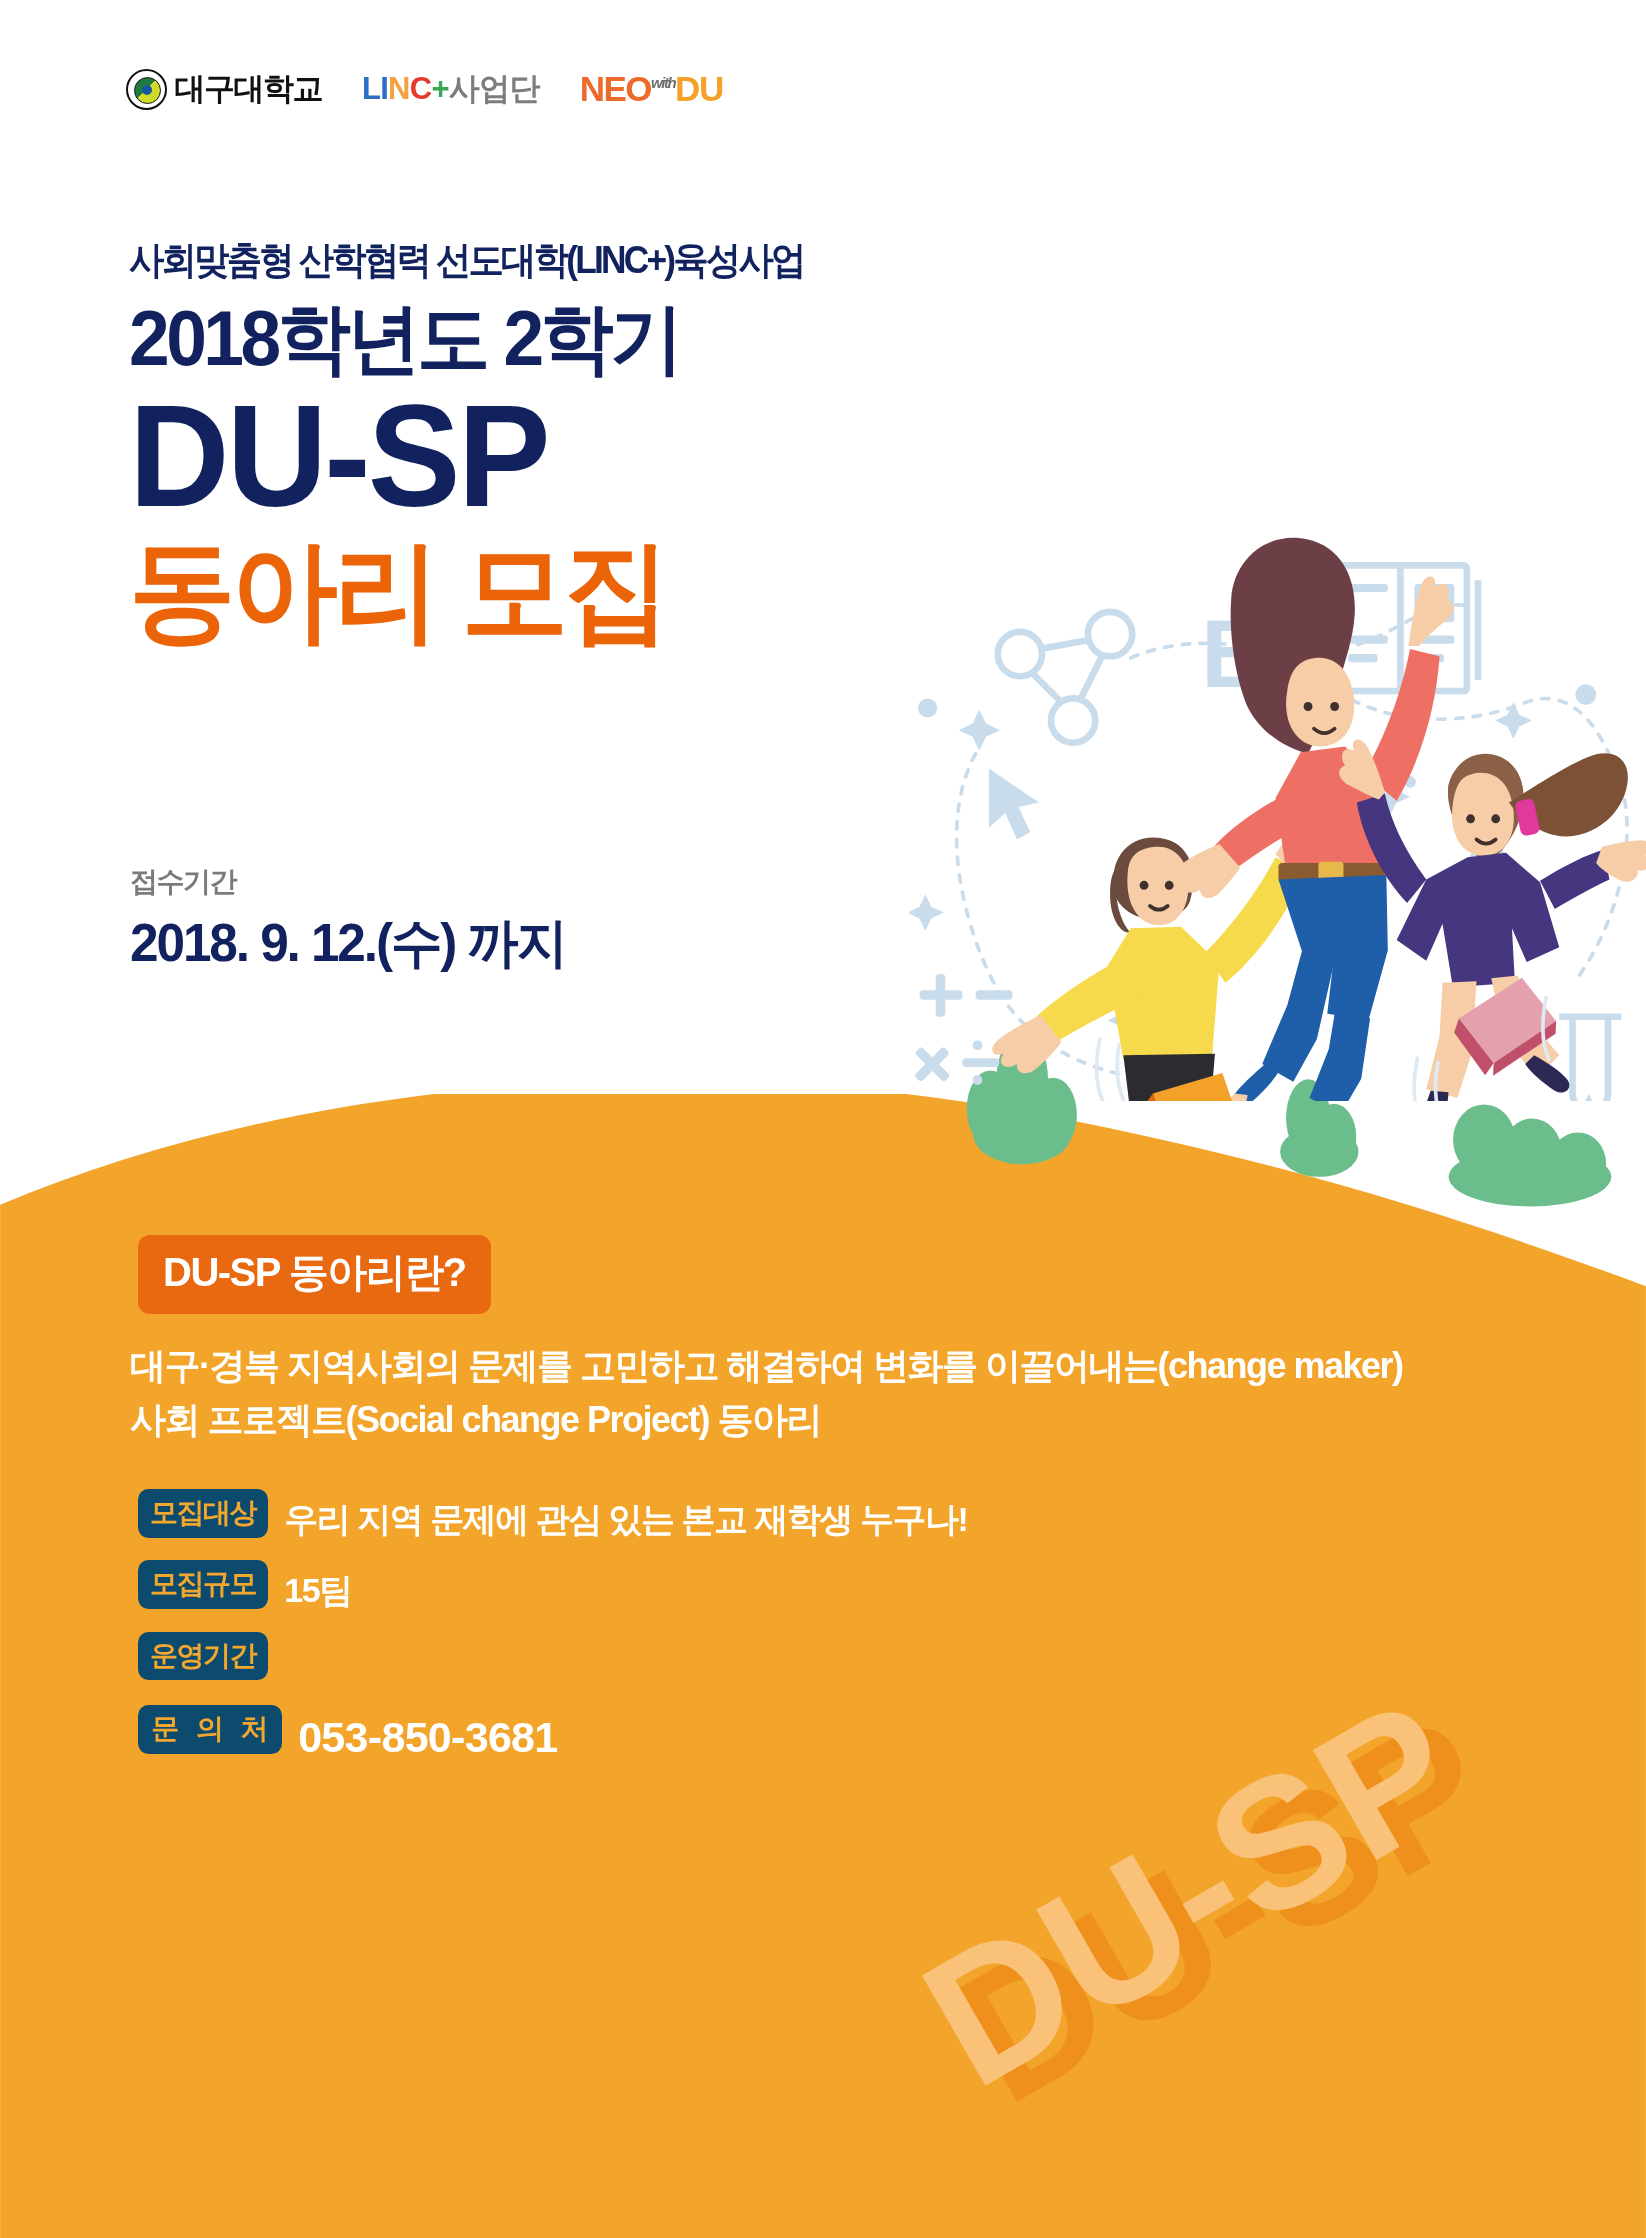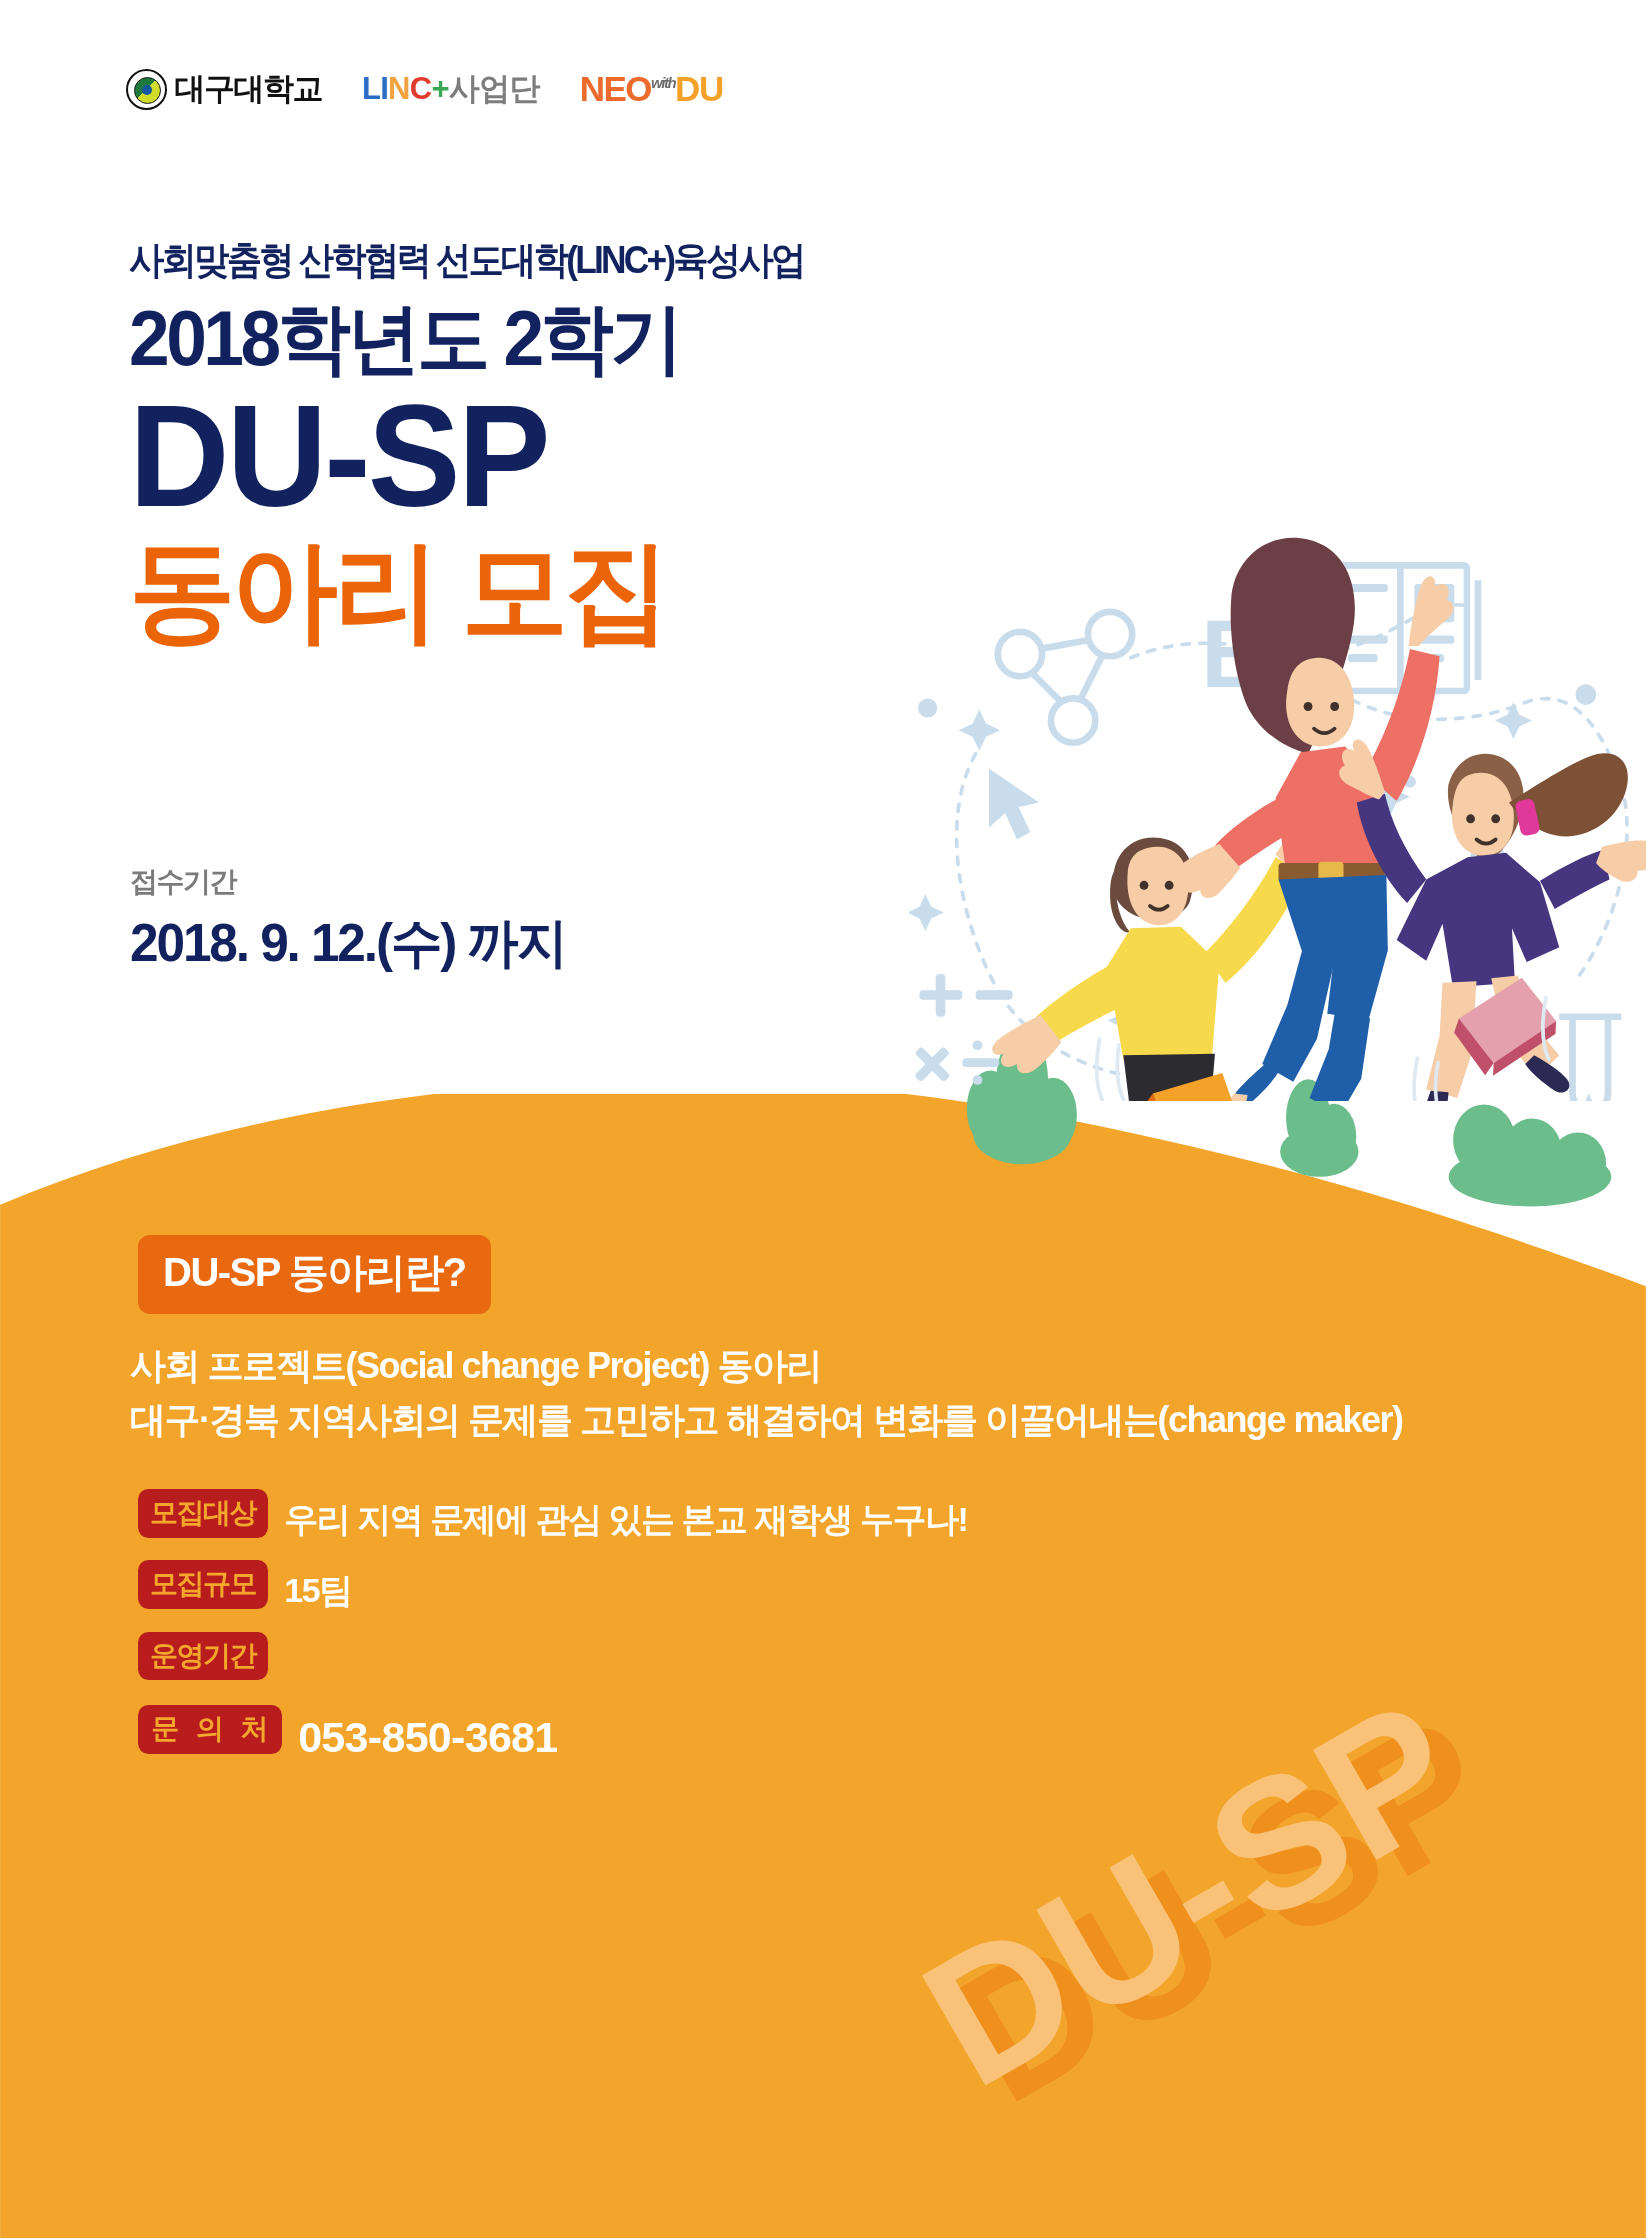--- a/index.html
+++ b/index.html
@@ -235,21 +235,21 @@
     margin-top: 41px;
     margin-left: 138px;
   }
   .row {
     display: flex;
     align-items: flex-start;
     margin-bottom: 18px;
   }
   .badge {
     flex: 0 0 auto;
-    background: #b91c1c;
+    background: #0c4a6e;
     color: #f4a72d;
     font-size: 28px;
     font-weight: 900;
     letter-spacing: -1.5px;
     padding: 9px 12px 10.4px 12px;
     border-radius: 10.4px;
     min-width: 104px;
     text-align: center;
     box-sizing: border-box;
     white-space: nowrap;
@@ -499,22 +499,22 @@
         <text x="500" y="340" text-anchor="middle" font-family="'Liberation Sans',sans-serif" font-size="250" font-weight="900" fill="#f9c278">DU-SP</text>
       </g>
     </svg>
   </div>
 
   <div class="content">
 
     <div class="pill-title">DU-SP 동아리란?</div>
 
     <div class="desc">
+      <div class="desc-line">대구·경북 지역사회의 문제를 고민하고 해결하여 변화를 이끌어내는(change maker)</div>
       <div class="desc-line">사회 프로젝트(Social change Project) 동아리</div>
-      <div class="desc-line">대구·경북 지역사회의 문제를 고민하고 해결하여 변화를 이끌어내는(change maker)</div>
     </div>
 
     <div class="rows">
 
       <div class="row">
         <div class="badge">모집대상</div>
         <div class="row-value">우리 지역 문제에 관심 있는 본교 재학생 누구나!</div>
       </div>
 
       <div class="row">

